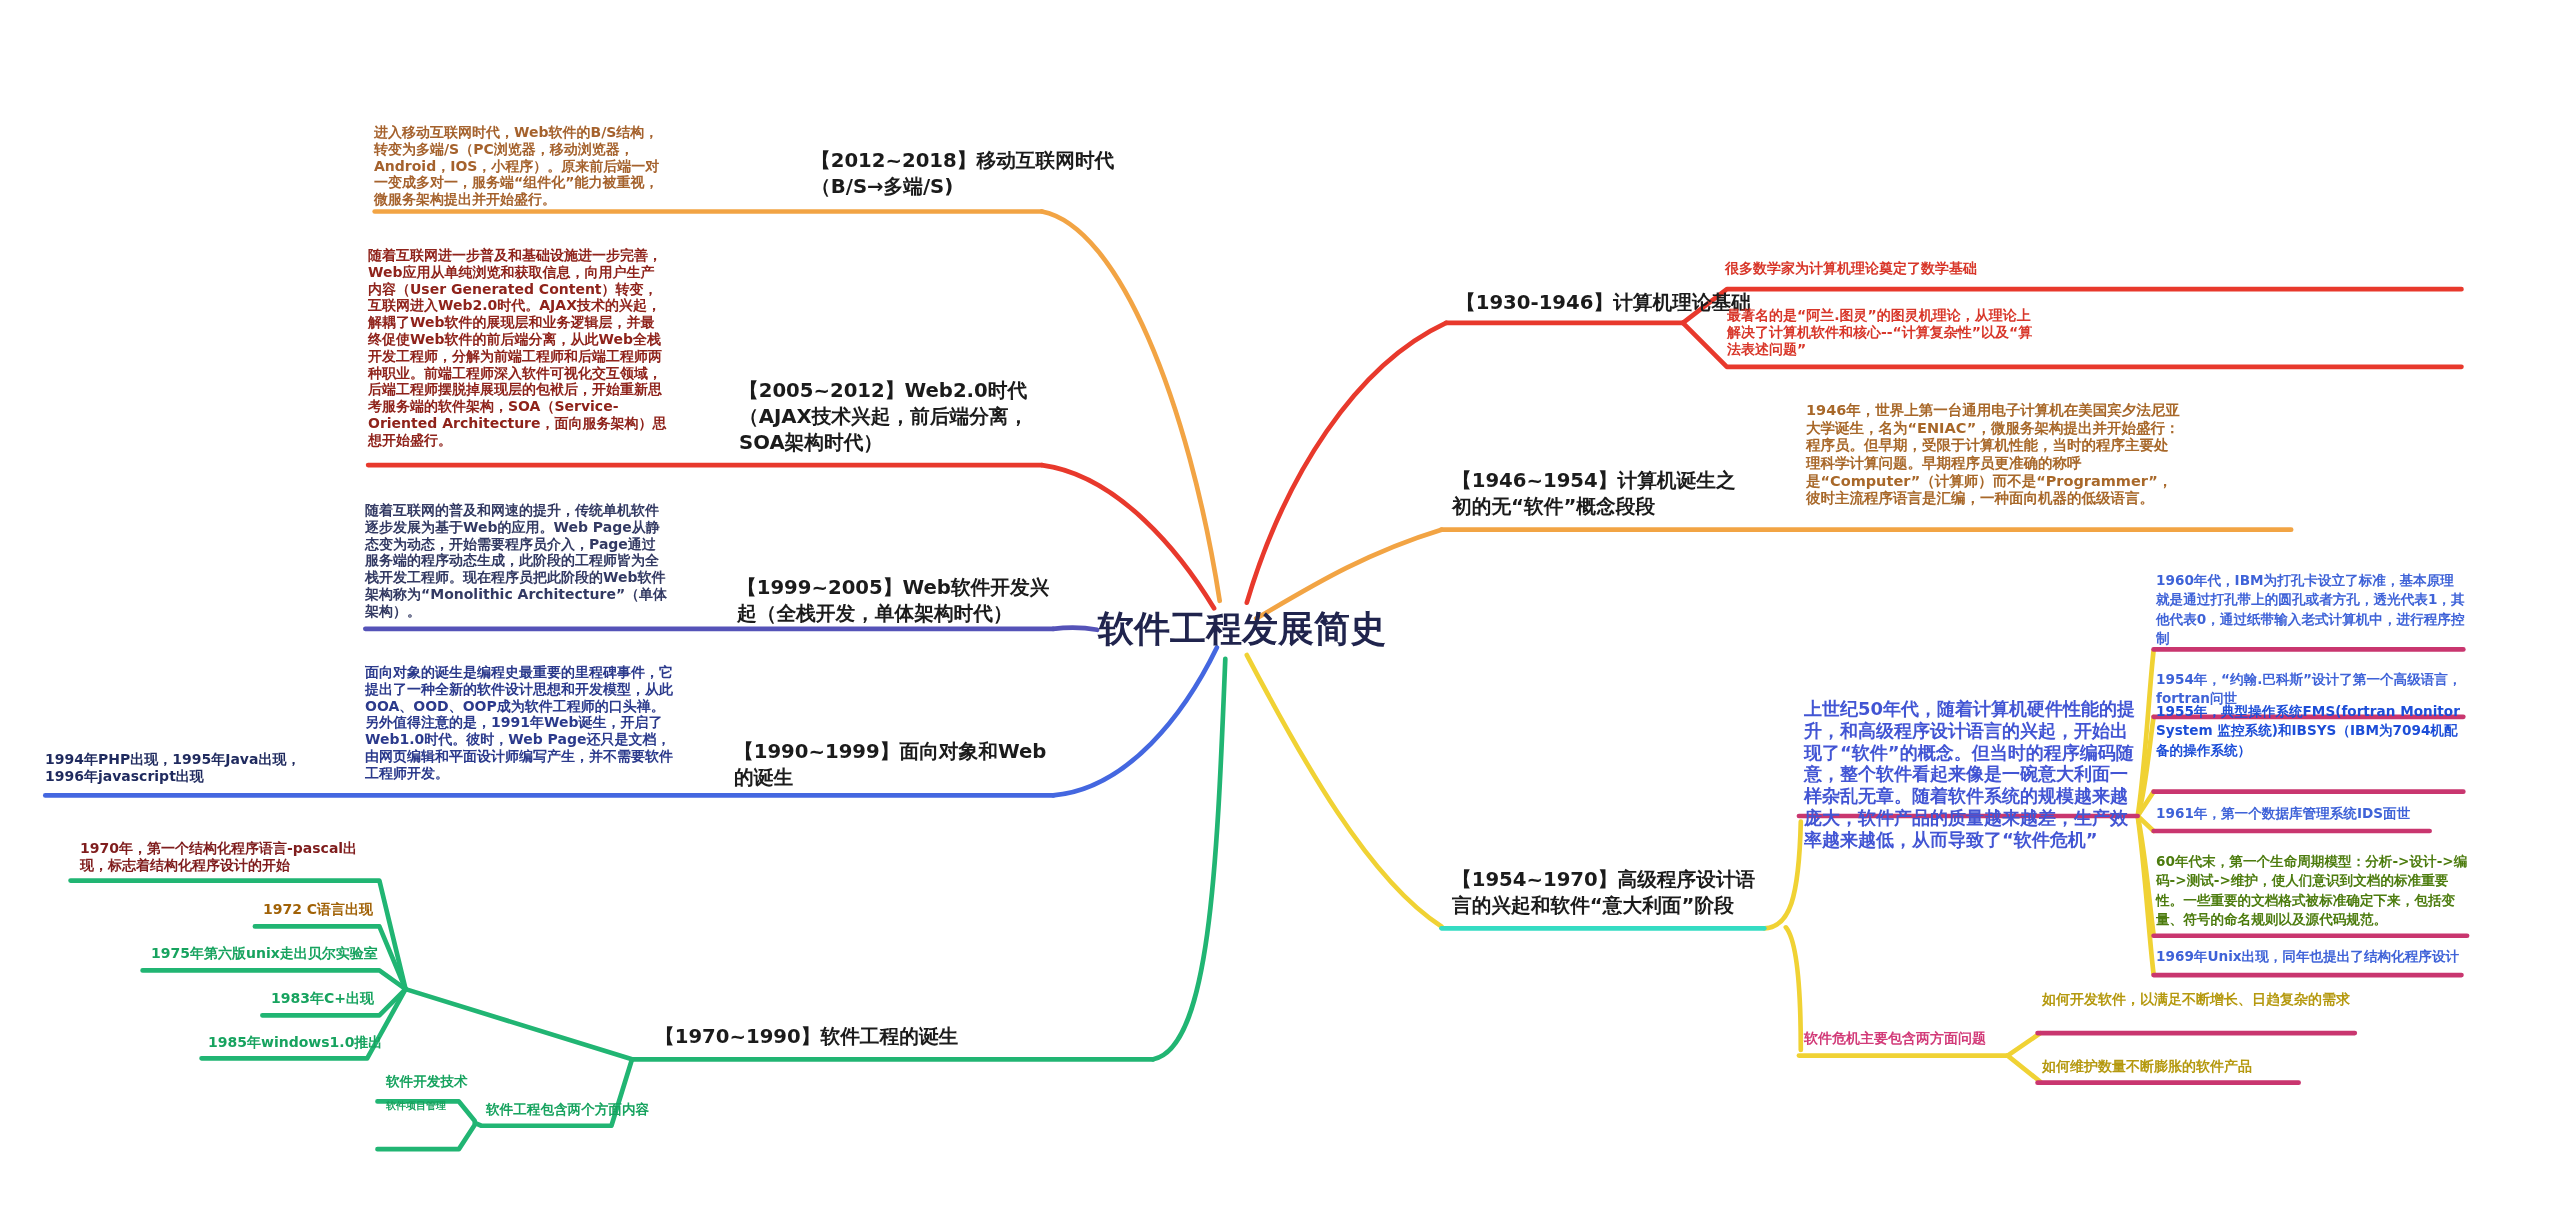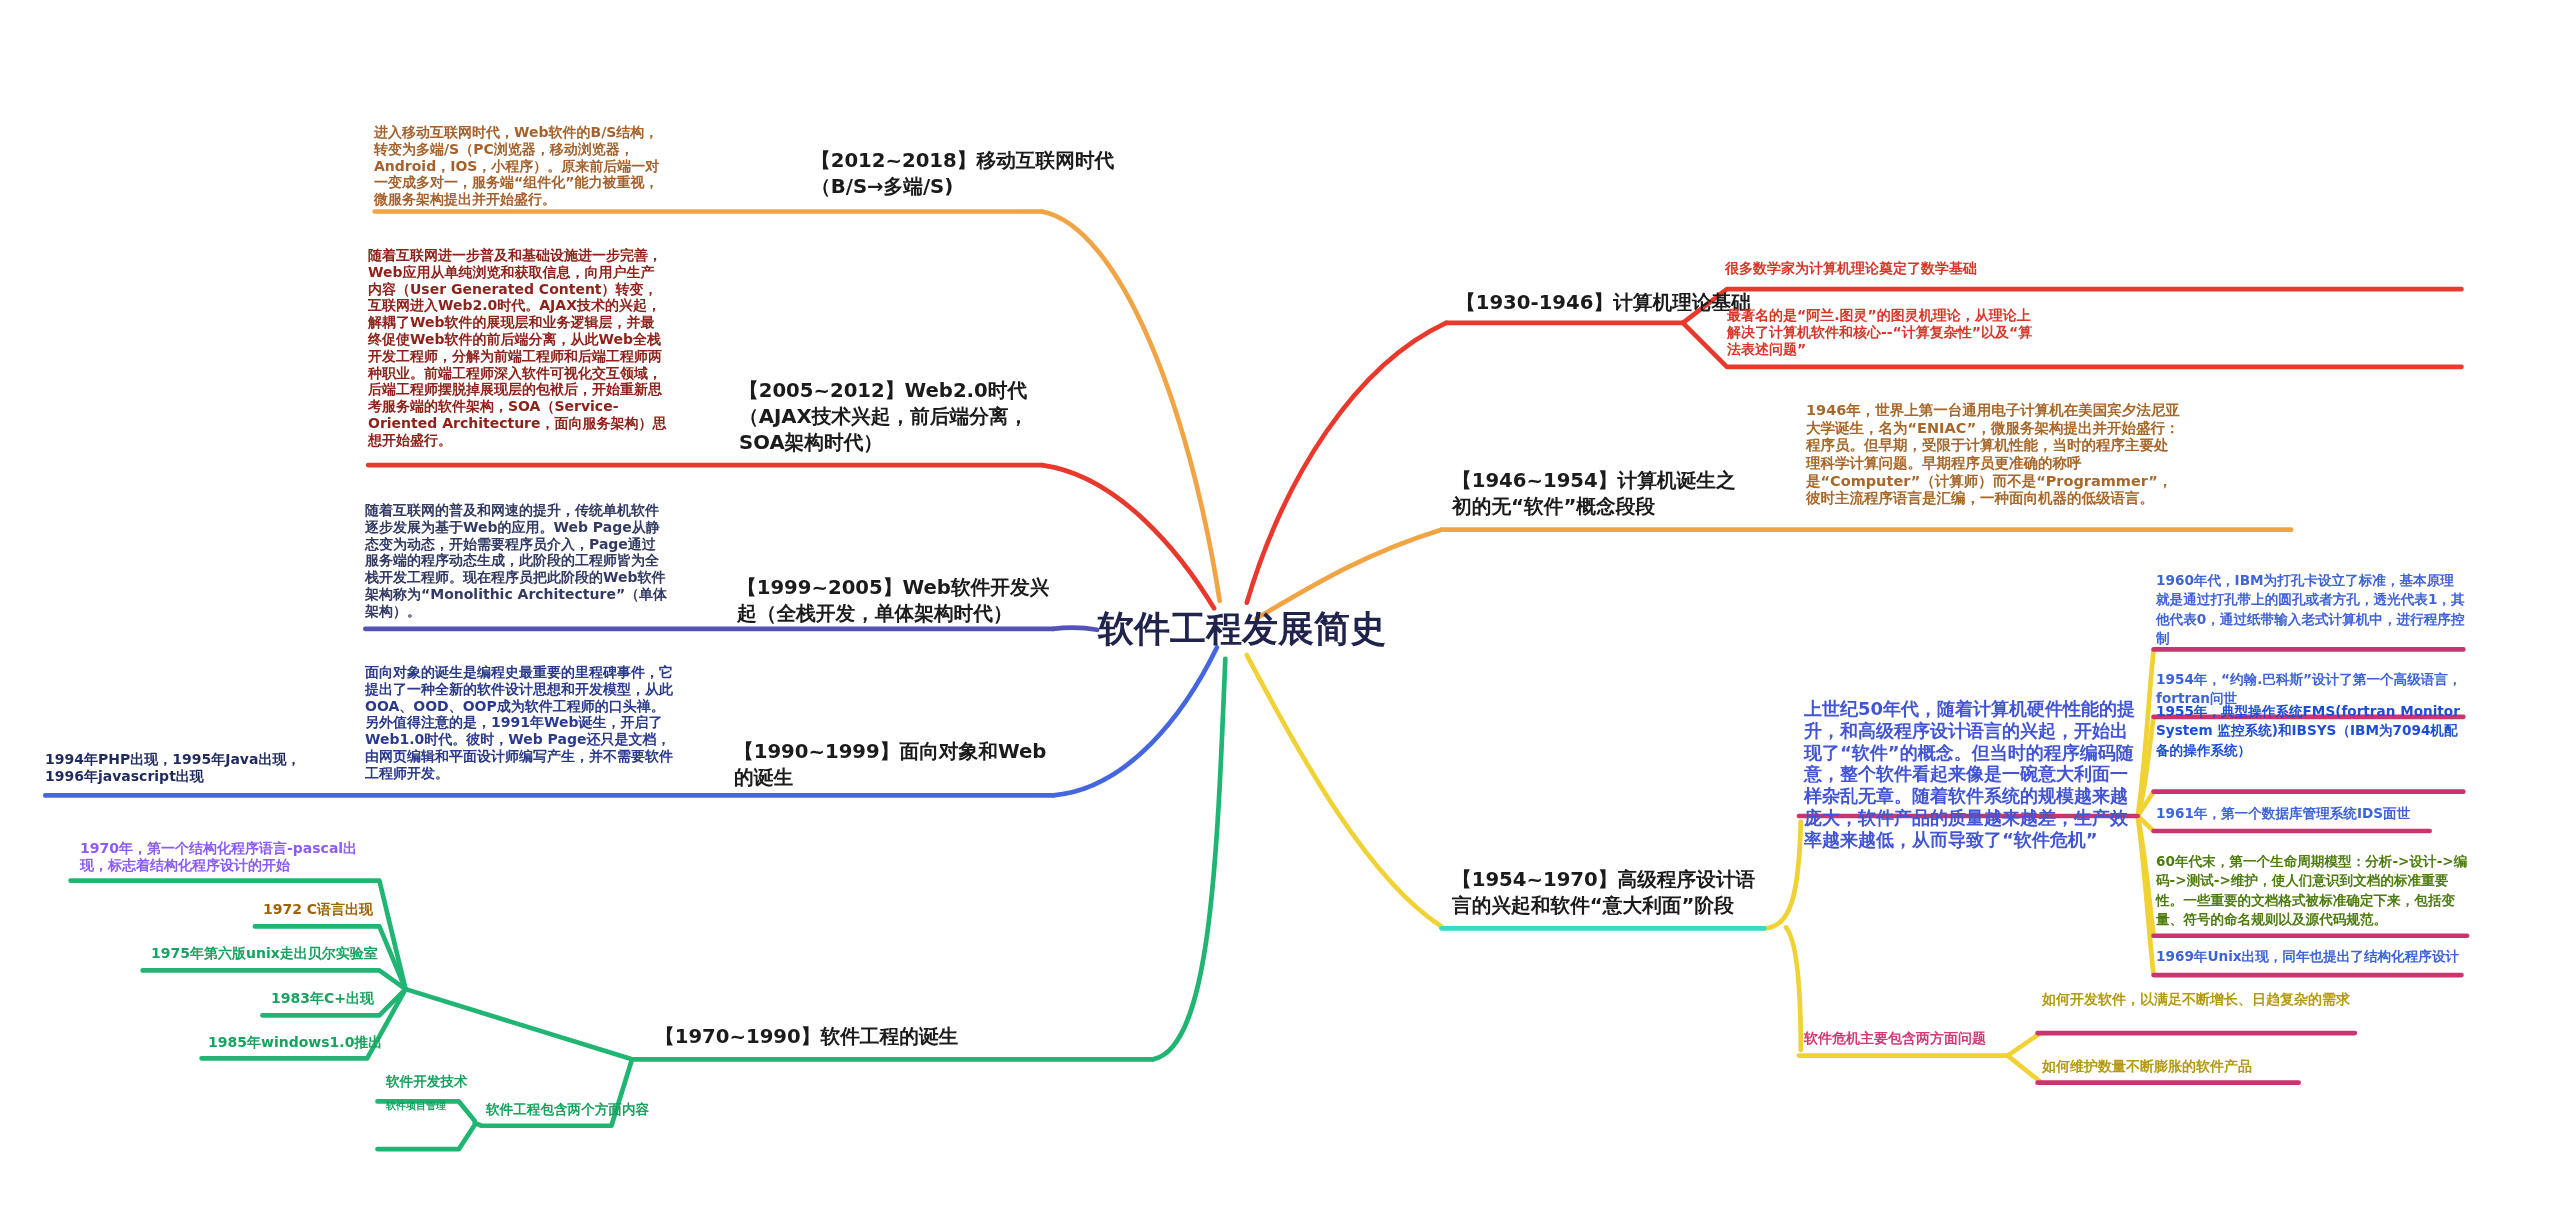--- a/index.html
+++ b/index.html
@@ -99,21 +99,21 @@
   <div class="node note" style="left:368px;top:247px;width:300px;color:#8f231b;">随着互联网进一步普及和基础设施进一步完善，Web应用从单纯浏览和获取信息，向用户生产内容（User Generated Content）转变，互联网进入Web2.0时代。AJAX技术的兴起，解耦了Web软件的展现层和业务逻辑层，并最终促使Web软件的前后端分离，从此Web全栈开发工程师，分解为前端工程师和后端工程师两种职业。前端工程师深入软件可视化交互领域，后端工程师摆脱掉展现层的包袱后，开始重新思考服务端的软件架构，SOA（Service-Oriented Architecture，面向服务架构）思想开始盛行。</div>
   <div class="node title" style="left:739px;top:378px;width:301px;">【2005~2012】Web2.0时代（AJAX技术兴起，前后端分离，SOA架构时代）</div>
 
   <div class="node note" style="left:365px;top:502px;width:304px;color:#333a63;">随着互联网的普及和网速的提升，传统单机软件逐步发展为基于Web的应用。Web Page从静态变为动态，开始需要程序员介入，Page通过服务端的程序动态生成，此阶段的工程师皆为全栈开发工程师。现在程序员把此阶段的Web软件架构称为“Monolithic Architecture”（单体架构）。</div>
   <div class="node title" style="left:737px;top:575px;width:318px;">【1999~2005】Web软件开发兴起（全栈开发，单体架构时代）</div>
 
   <div class="node note" style="left:45px;top:751px;width:290px;color:#1f2a5e;">1994年PHP出现，1995年Java出现，1996年javascript出现</div>
   <div class="node note" style="left:365px;top:664px;width:312px;color:#2b3a8c;">面向对象的诞生是编程史最重要的里程碑事件，它提出了一种全新的软件设计思想和开发模型，从此OOA、OOD、OOP成为软件工程师的口头禅。另外值得注意的是，1991年Web诞生，开启了Web1.0时代。彼时，Web Page还只是文档，由网页编辑和平面设计师编写产生，并不需要软件工程师开发。</div>
   <div class="node title" style="left:734px;top:739px;width:314px;">【1990~1999】面向对象和Web的诞生</div>
 
-  <div class="node note" style="left:80px;top:840px;width:285px;color:#8b5cf6;">1970年，第一个结构化程序语言-pascal出现，标志着结构化程序设计的开始</div>
+  <div class="node note" style="left:80px;top:840px;width:285px;color:#7f1d1d;">1970年，第一个结构化程序语言-pascal出现，标志着结构化程序设计的开始</div>
   <div class="node leaf" style="left:263px;top:901px;color:#a16207;text-align:right;">1972 C语言出现</div>
   <div class="node leaf" style="left:151px;top:945px;color:#17a35f;">1975年第六版unix走出贝尔实验室</div>
   <div class="node leaf" style="left:271px;top:990px;color:#17a35f;">1983年C+出现</div>
   <div class="node leaf" style="left:208px;top:1034px;color:#17a35f;">1985年windows1.0推出</div>
   <div class="node title" style="left:655px;top:1024px;white-space:nowrap;">【1970~1990】软件工程的诞生</div>
   <div class="node leaf" style="left:386px;top:1073px;color:#17a35f;font-size:13.6px;">软件开发技术</div>
   <div class="node leaf" style="left:386px;top:1100px;color:#17a35f;font-size:10px;">软件项目管理</div>
   <div class="node leaf" style="left:486px;top:1101px;color:#17a35f;font-size:13.6px;">软件工程包含两个方面内容</div>
 
   <div class="node title" style="left:1456px;top:290px;white-space:nowrap;">【1930-1946】计算机理论基础</div>

